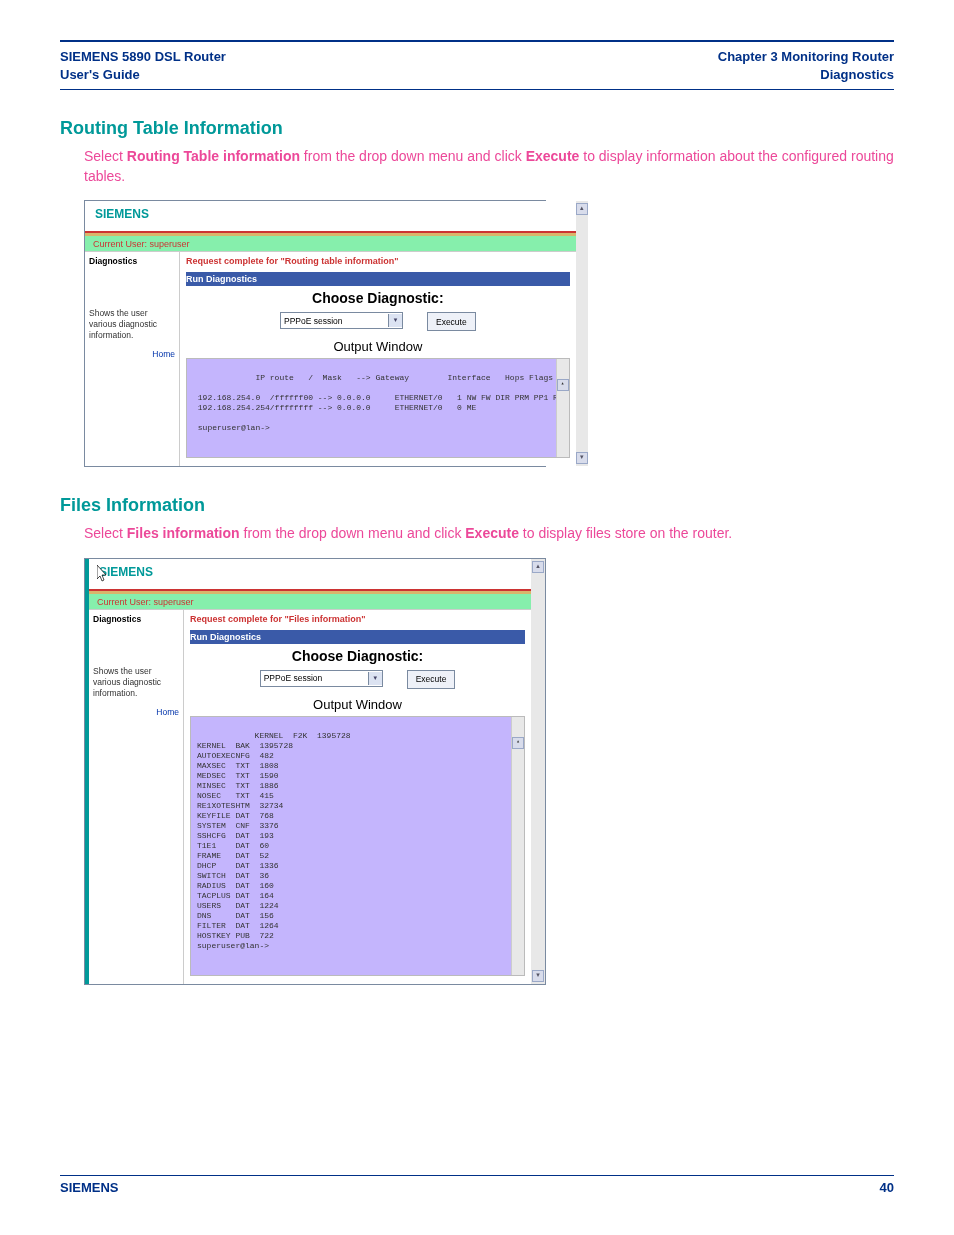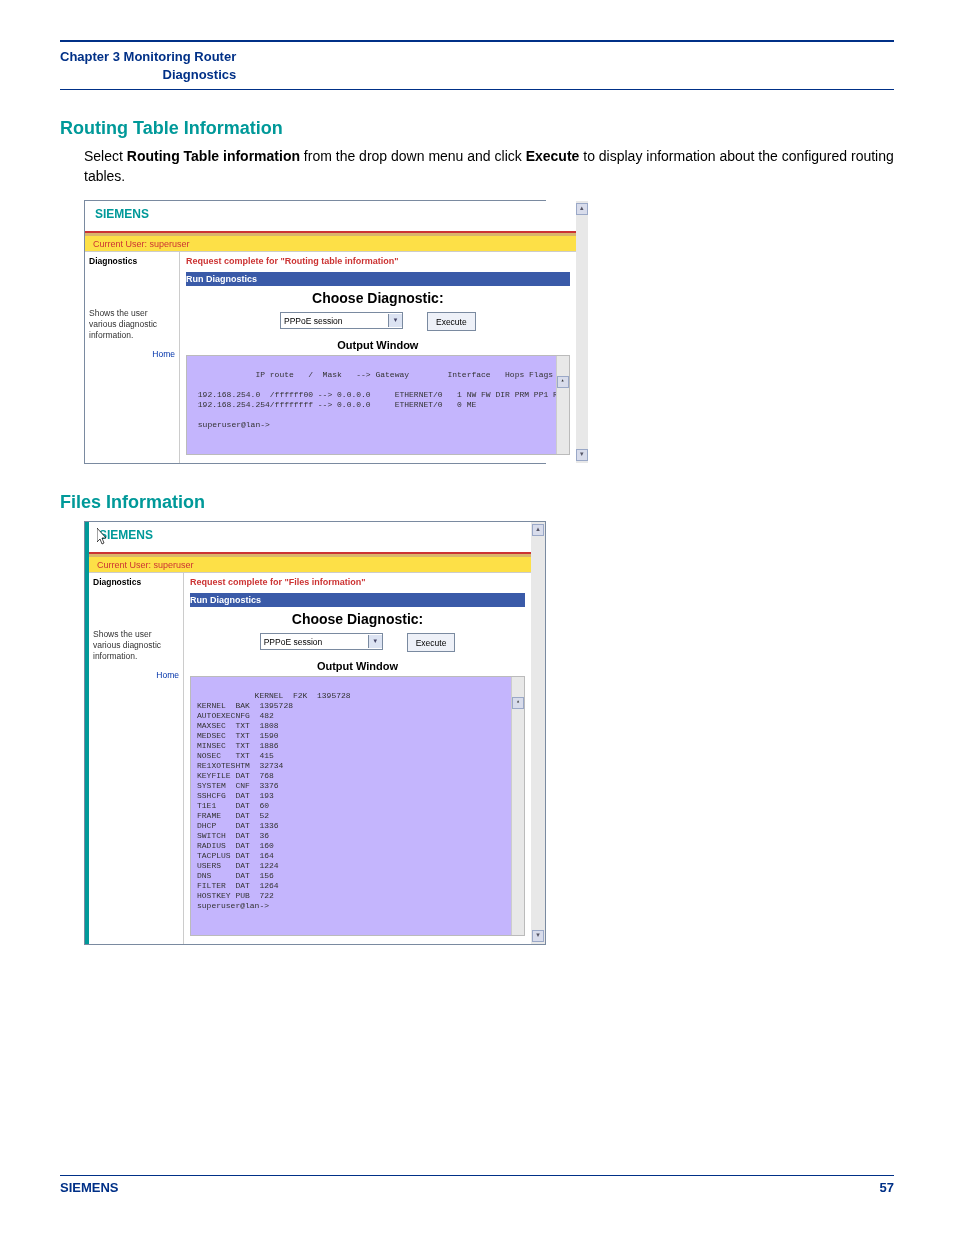--- a/index.html
+++ b/index.html
@@ -37,21 +37,21 @@
   }
   h2.section {
     color: #009999;
     font-size: 18px;
     font-weight: bold;
     margin: 20px 0 8px 0;
   }
   p.body {
     margin: 8px 0 14px 24px;
     font-size: 14px;
-    color: #000000;
+    color: #ec4899;
     line-height: 1.4;
   }
   .screenshot {
     margin-left: 24px;
     width: 460px;
     border: 1px solid #7a8aa0;
     background: #fff;
     display: flex;
     font-size: 9px;
   }
@@ -94,21 +94,21 @@
   }
   .ss-redline {
     border-top: 2px solid #cc3333;
     margin: 0;
   }
   .ss-goldbar {
     height: 3px;
     background: #d9b56b;
   }
   .ss-userbar {
-    background: #fde047;
+    background: #86efac;
     padding: 3px 8px 2px 8px;
     color: #cc3333;
     font-size: 9px;
     border-bottom: 1px solid #ccc;
   }
   .ss-main {
     display: flex;
     background: #fff;
     flex: 1;
   }
@@ -188,22 +188,22 @@
     height: 17px;
     border: 1px solid #7a8aa0;
     background: #eef1f8;
     font-size: 8.5px;
     padding: 0 8px;
     display: flex;
     align-items: center;
   }
   .ss-owlabel {
     text-align: center;
-    font-weight: bold;
-    font-size: 11px;
+    font-weight: normal;
+    font-size: 13px;
     margin: 8px 0 4px 0;
   }
   .ss-output {
     border: 1px solid #bbb;
     background: #c4b5fd;
     padding: 4px 6px;
     font-family: "Courier New", monospace;
     font-size: 8px;
     line-height: 1.25;
     white-space: pre;
@@ -250,20 +250,24 @@
     pointer-events: none;
   }
 </style>
 </head>
 <body>
 
 <div class="page">
 
   <div class="header-rule"></div>
   <div class="header-row">
+    <div class="header-left">
+      <span>SIEMENS 5890 DSL Router</span><br>
+      <span>User's Guide</span>
+    </div>
     <div class="header-right">
       <span>Chapter 3  Monitoring Router</span><br>
       <span>Diagnostics</span>
     </div>
   </div>
   <div class="header-rule-bottom"></div>
 
   <h2 class="section">Routing Table Information</h2>
   <p class="body">
     <span>Select </span><b>Routing Table information</b><span> from the drop down menu and click </span><b>Execute</b><span> to display information about the configured routing tables.</span>
@@ -312,20 +316,23 @@
         </div>
       </div>
     </div>
     <div class="ss-scroll">
       <div class="arrow">▴</div>
       <div class="arrow">▾</div>
     </div>
   </div>
 
   <h2 class="section" style="margin-top:28px">Files Information</h2>
+  <p class="body">
+    <span>Select </span><b>Files information</b><span> from the drop down menu and click </span><b>Execute</b><span> to display files store on the router.</span>
+  </p>
 
   <div class="screenshot" style="position:relative">
     <svg class="cursor" style="left:12px; top:6px;" viewBox="0 0 12 18">
       <path d="M0 0 L0 14 L3 11 L5 16 L7 15 L5 10 L9 10 Z" fill="#fff" stroke="#000" stroke-width="0.7"></path>
     </svg>
     <div class="ss-left-border"></div>
     <div class="ss-body">
       <div class="ss-brand">SIEMENS</div>
       <div class="ss-redline"></div>
       <div class="ss-goldbar"></div>
@@ -385,17 +392,17 @@
     <div class="ss-scroll">
       <div class="arrow">▴</div>
       <div class="arrow">▾</div>
     </div>
   </div>
 
   <div class="footer">
     <div class="footer-rule"></div>
     <div class="footer-row">
       <span>SIEMENS</span>
-      <span>57</span>
+      <span>40</span>
     </div>
   </div>
 
 </div>
 
 </body></html>

